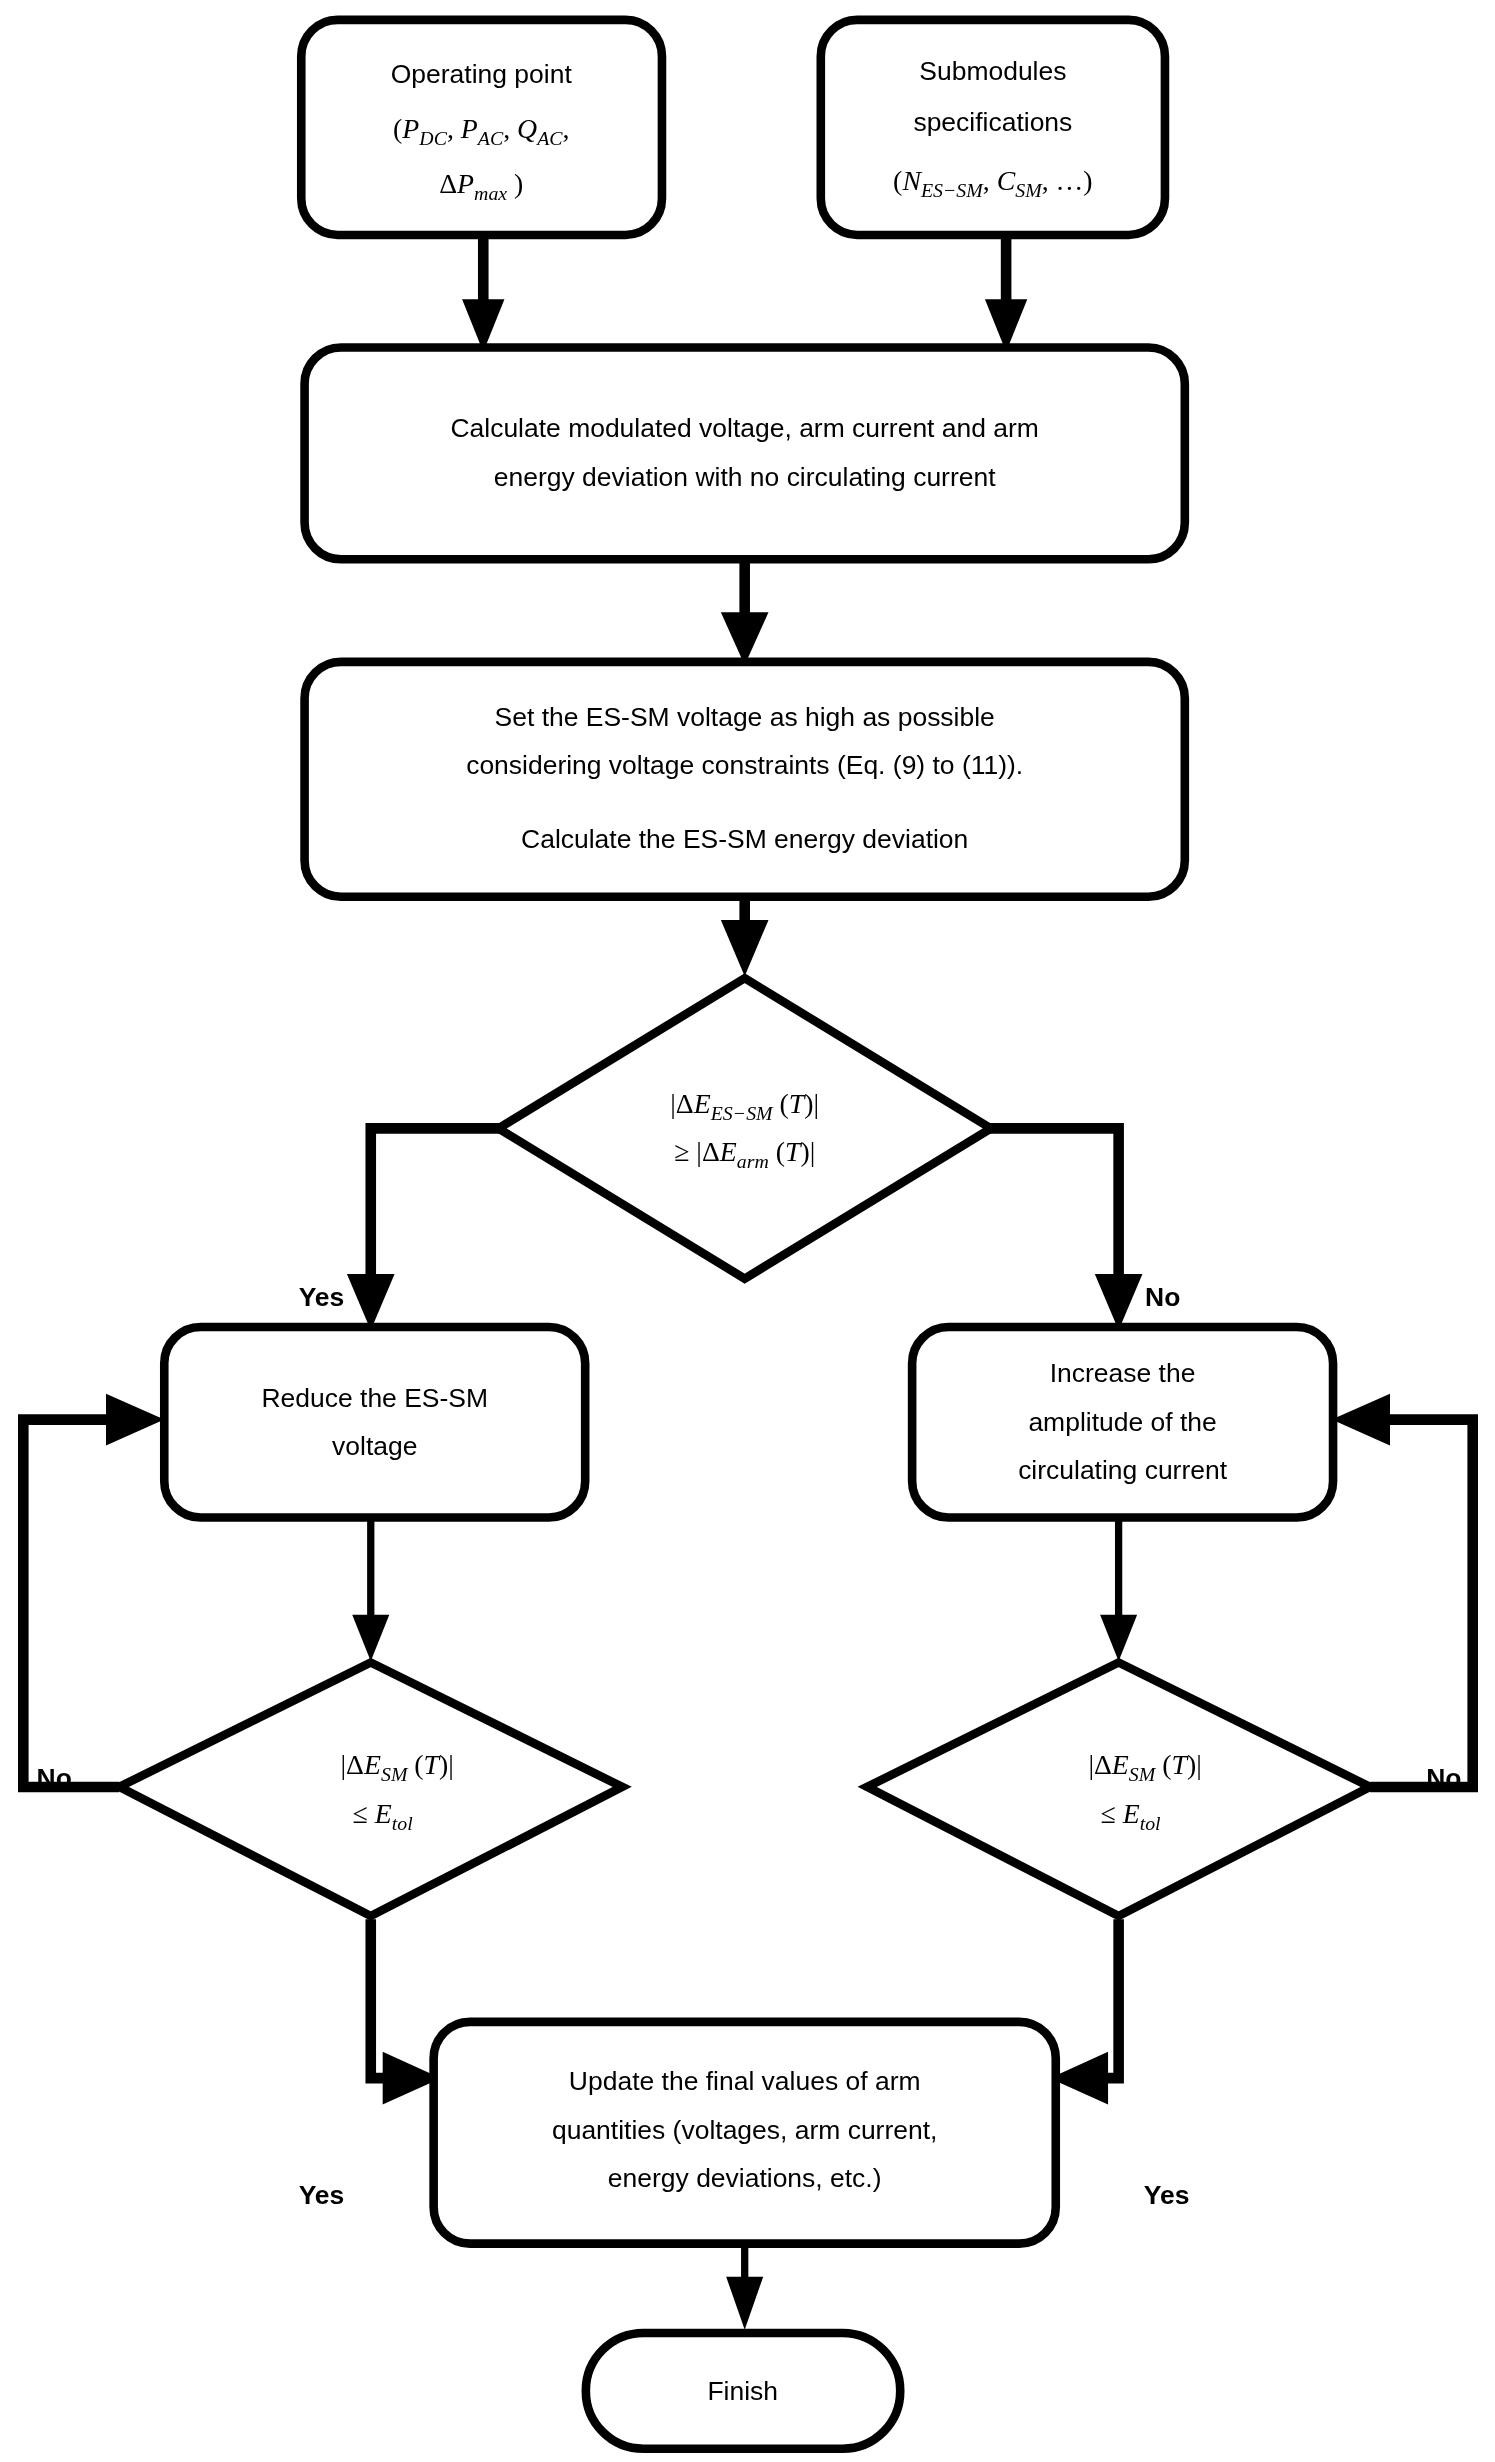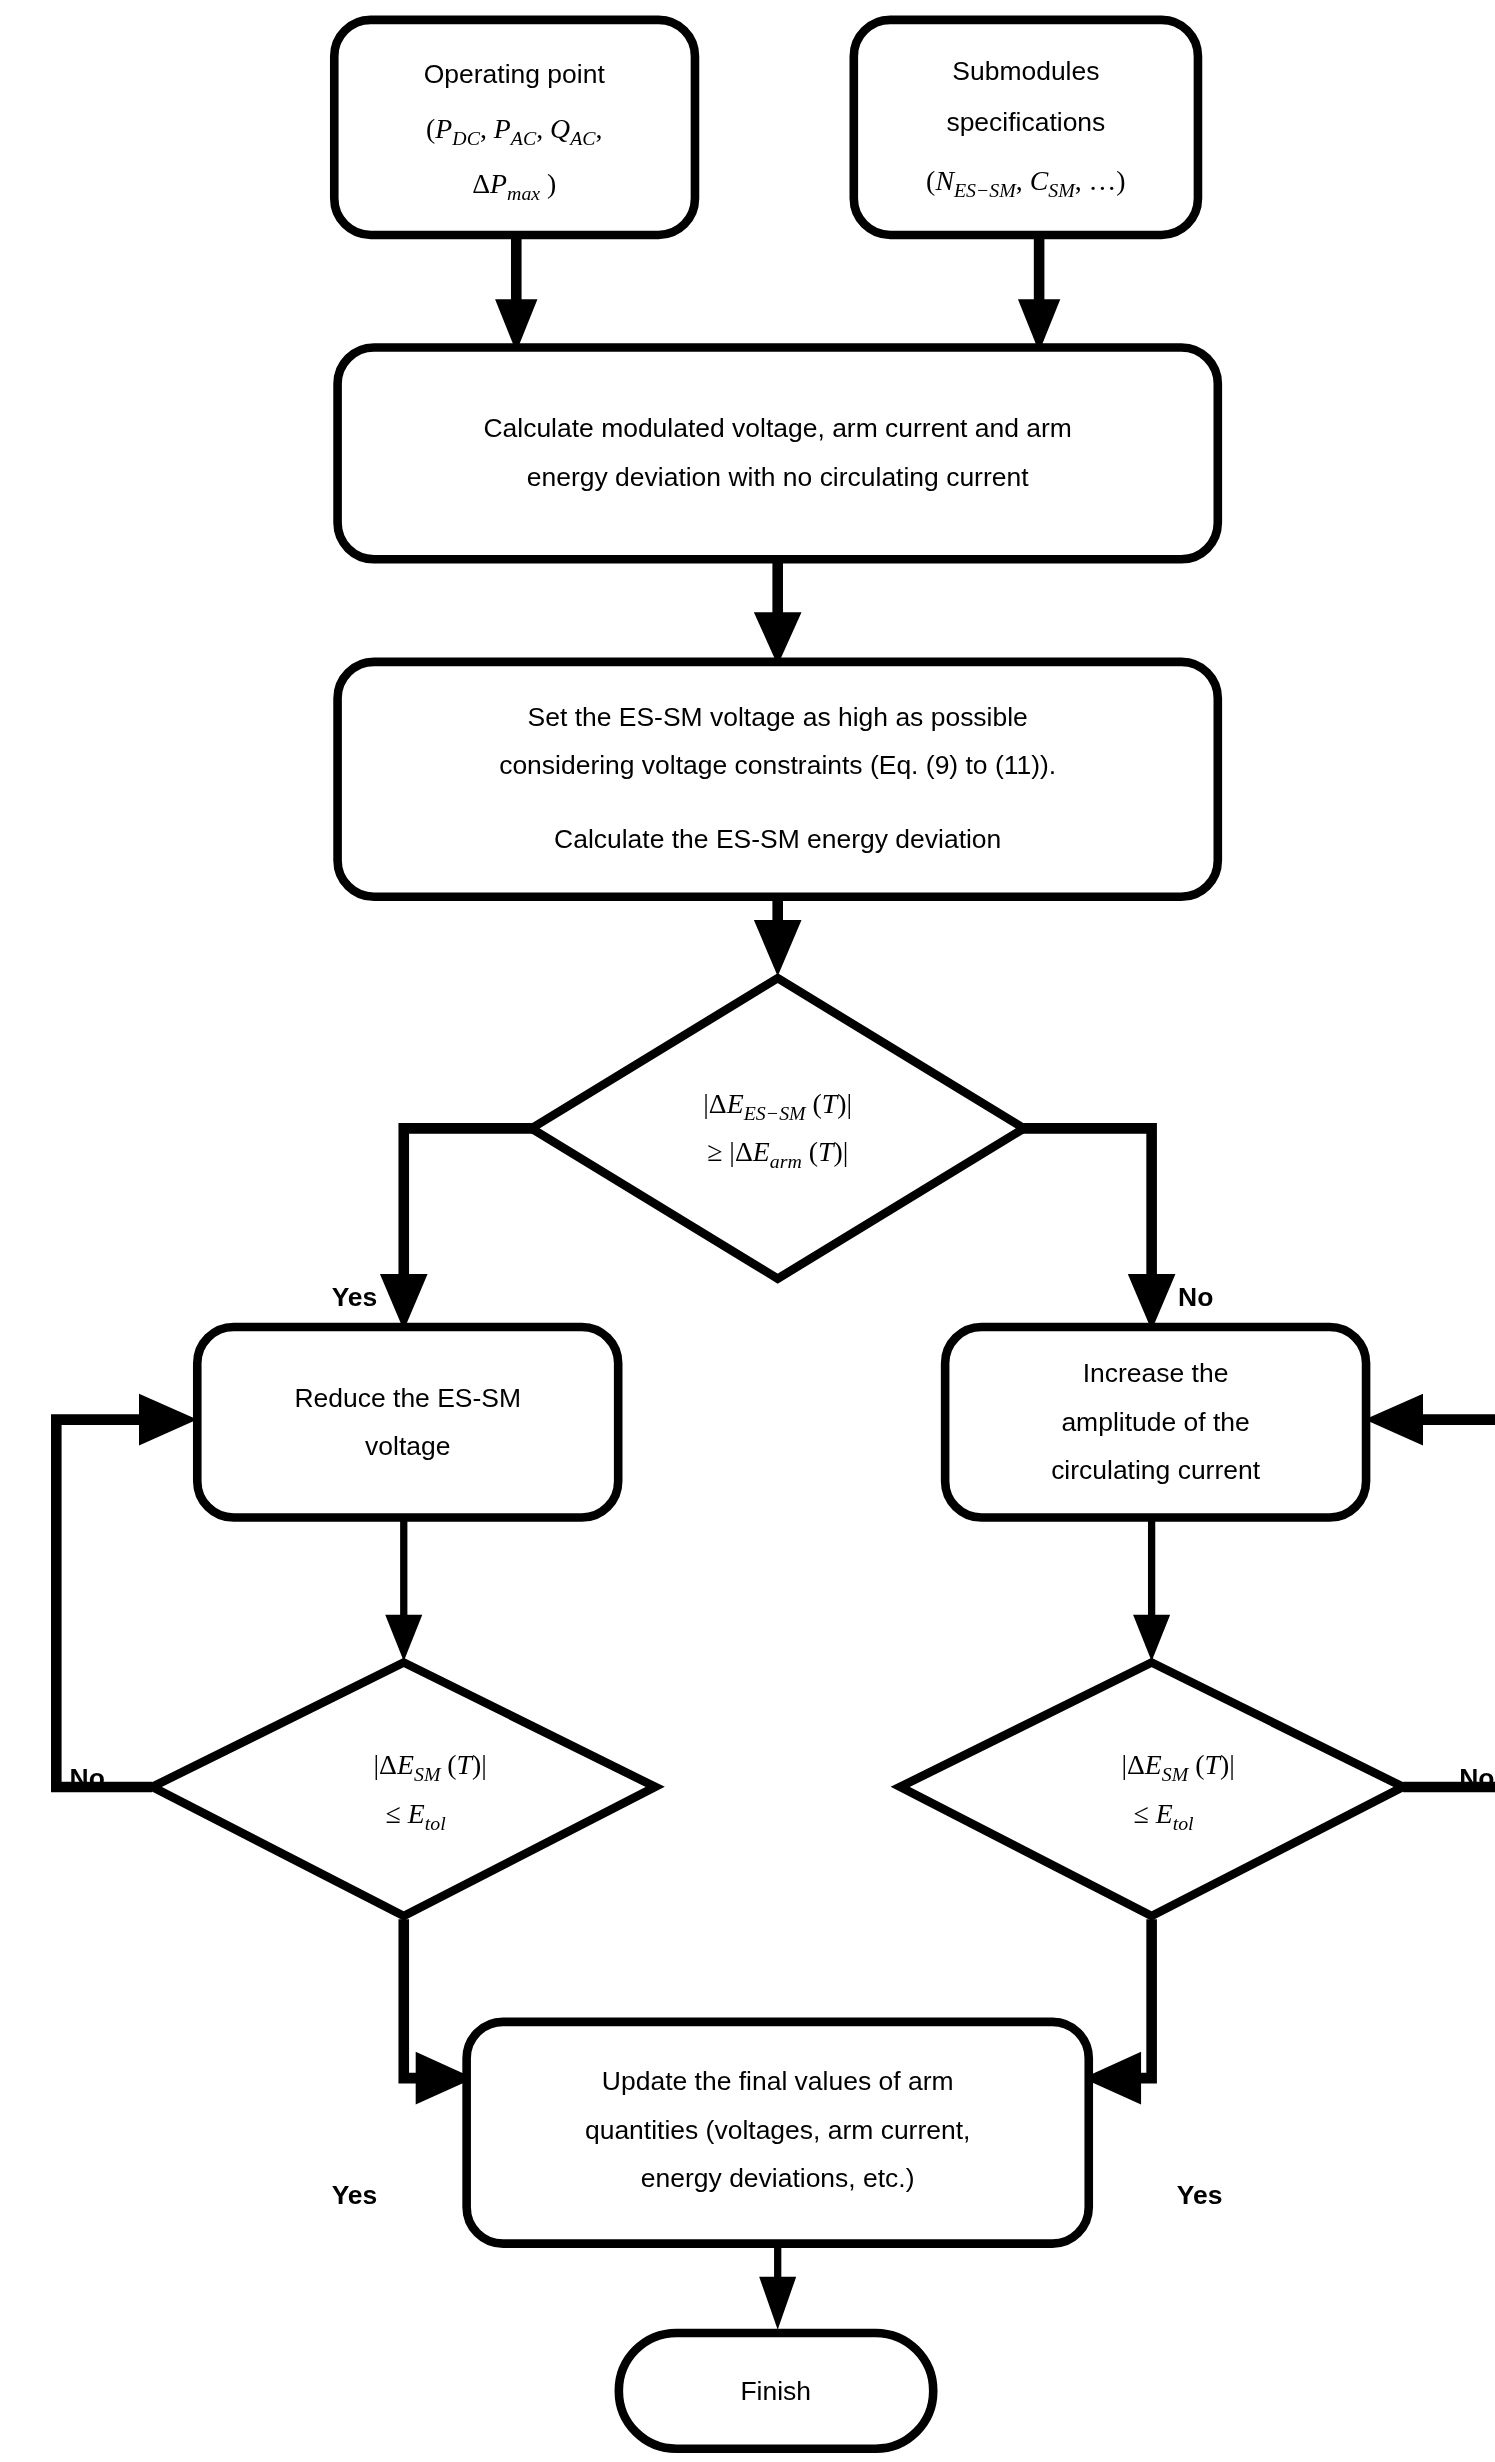--- a/index.html
+++ b/index.html
@@ -12,21 +12,20 @@
     width: 1496px;
     height: 2462px;
     font-family: "Liberation Sans", sans-serif;
     overflow: hidden;
   }
   #flowchart-root {
     position: relative;
     width: 1296px;
     height: 2462px;
     background: #ffffff;
-    margin-left: 33px;
   }
   svg.chart {
     position: absolute;
     top: 0;
     left: 0;
     width: 1496px;
     height: 2462px;
     display: block;
   }
   .node-shape {

